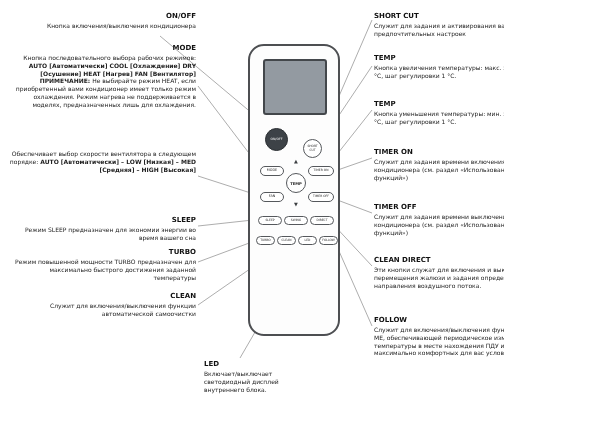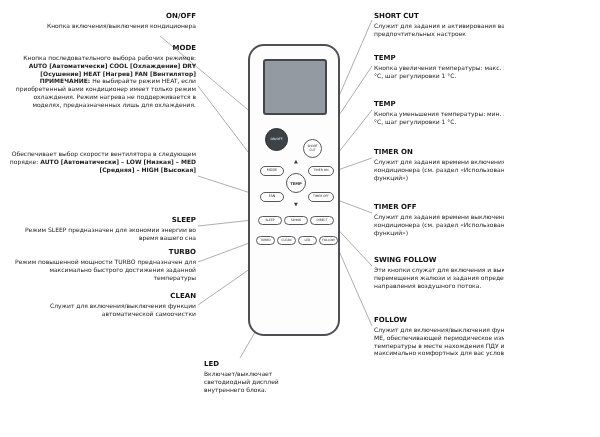--- a/index.html
+++ b/index.html
@@ -118,21 +118,21 @@
     <div class="t">TIMER ON</div>
     <div class="d">Служит для задания времени включения кондиционера (см. раздел «Использование основных функций»)</div>
   </div>
 
   <div class="lbl right" style="top:203px">
     <div class="t">TIMER OFF</div>
     <div class="d">Служит для задания времени выключения кондиционера (см. раздел «Использование основных функций»)</div>
   </div>
 
   <div class="lbl right" style="top:256px">
-    <div class="t">SWING FOLLOW</div>
+    <div class="t">CLEAN DIRECT</div>
     <div class="d">Эти кнопки служат для включения и выключения перемещения жалюзи и задания определенного направления воздушного потока.</div>
   </div>
 
   <div class="lbl right" style="top:316px">
     <div class="t">FOLLOW</div>
     <div class="d">Служит для включения/выключения функции FOLLOW ME, обеспечивающей периодическое измерение температуры в месте нахождения ПДУ и создание максимально комфортных для вас условий.</div>
   </div>
 
   <div class="remote">
     <div class="screen"></div>

